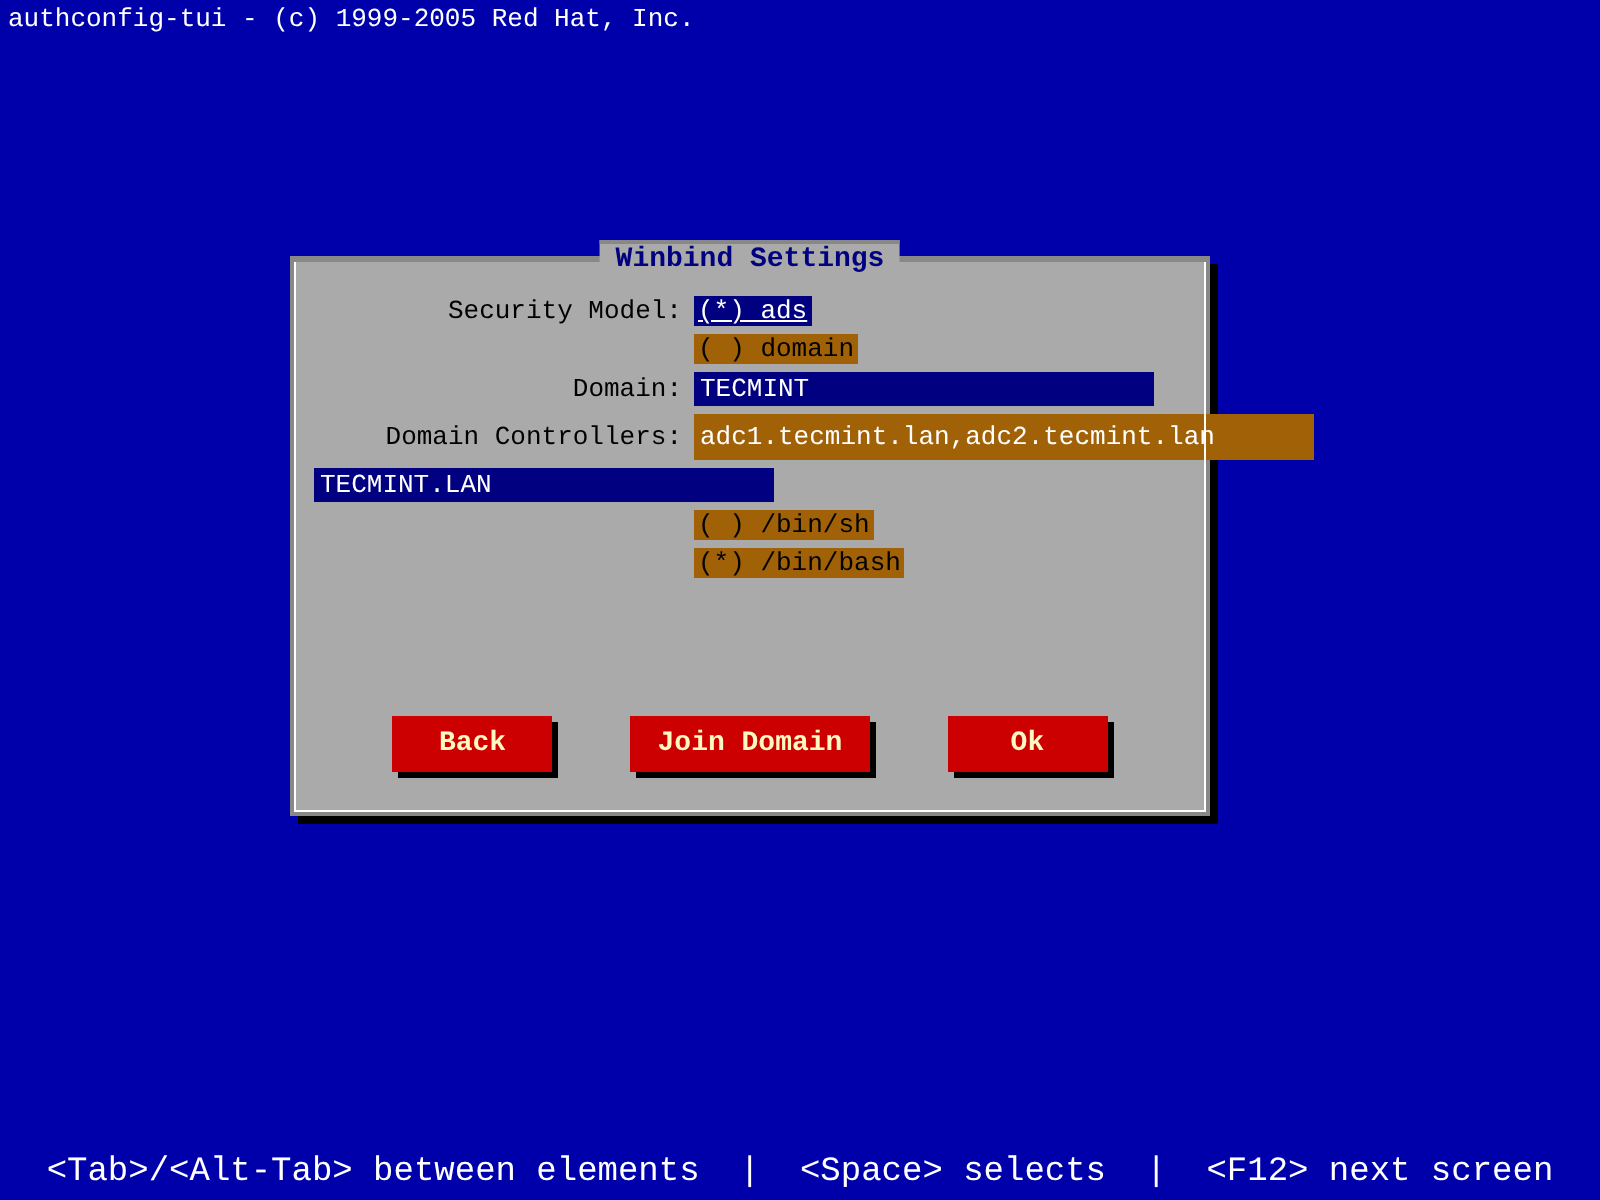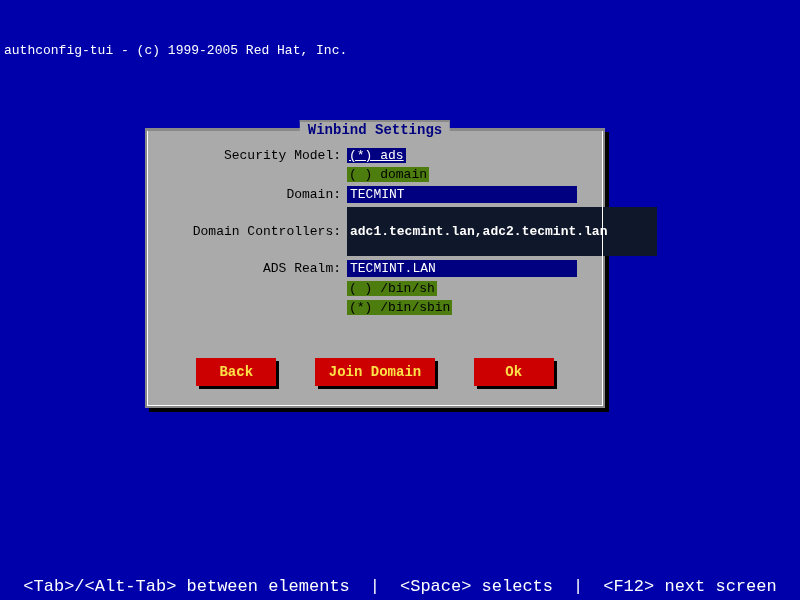--- a/index.html
+++ b/index.html
@@ -19,21 +19,20 @@
     #top-bar {
       position: absolute;
       top: 0;
       left: 0;
       width: 100%;
       height: 18px;
       background-color: #0000aa;
       color: #ffffff;
       font-size: 13px;
       padding: 2px 4px;
-      margin-top: 41px;
     }
 
     
     #bottom-bar {
       position: absolute;
       bottom: 0;
       left: 0;
       width: 100%;
       height: 28px;
       background-color: #0000aa;
@@ -113,63 +112,62 @@
 
     
     .radio-selected {
       background-color: #000080;
       color: #ffffff;
       padding: 0 2px;
       text-decoration: underline;
     }
 
     .radio-unselected {
-      background-color: #4d7c0f;
+      background-color: #a16207;
       color: #000000;
       padding: 0 2px;
       text-align: center;
     }
 
     
     .input-field {
       background-color: #000080;
       color: #ffffff;
       padding: 1px 3px;
       min-width: 230px;
       display: inline-block;
       font-size: 13px;
       font-family: 'Courier New', Courier, monospace;
     }
 
     .input-field-wide {
-      background-color: #0f172a;
-      color: #ffffff;
-      padding: 17px 3px;
+      background-color: #a16207;
+      color: #ffffff;
+      padding: 4px 3px;
       min-width: 310px;
       display: inline-block;
       font-size: 13px;
       font-family: 'Courier New', Courier, monospace;
-      font-weight: bold;
     }
 
     
     #button-row {
       position: absolute;
       bottom: 20px;
       left: 0;
       right: 0;
       display: flex;
       justify-content: space-around;
       align-items: center;
       padding: 0 30px;
     }
 
     .dialog-button {
       background-color: #cc0000;
-      color: #fde047;
+      color: #fef9c3;
       font-family: 'Courier New', Courier, monospace;
       font-size: 14px;
       font-weight: bold;
       border: none;
       padding: 6px 14px;
       cursor: pointer;
       min-width: 80px;
       box-shadow: 3px 3px 0px #000000;
       text-align: center;
     }
@@ -203,31 +201,30 @@
       <span class="form-label">Domain:</span>
       <span class="input-field">TECMINT</span>
     </div>
 
     <div class="form-row">
       <span class="form-label">Domain Controllers:</span>
       <span class="input-field-wide">adc1.tecmint.lan,adc2.tecmint.lan</span>
     </div>
 
     <div class="form-row">
-      <span class="form-label">ADS Realm:</span>
       <span class="input-field">TECMINT.LAN</span>
     </div>
 
     <div class="form-row">
       <span class="form-label"></span>
       <span class="radio-unselected">( ) /bin/sh</span>
     </div>
     <div class="form-row">
       <span class="form-label"></span>
-      <span class="radio-unselected">(*) /bin/sbin</span>
+      <span class="radio-unselected">(*) /bin/bash</span>
     </div>
   </div>
 
   <div id="button-row">
     <button class="dialog-button">Back</button>
     <button class="dialog-button">Join Domain</button>
     <button class="dialog-button">Ok</button>
   </div>
 </div>
 

